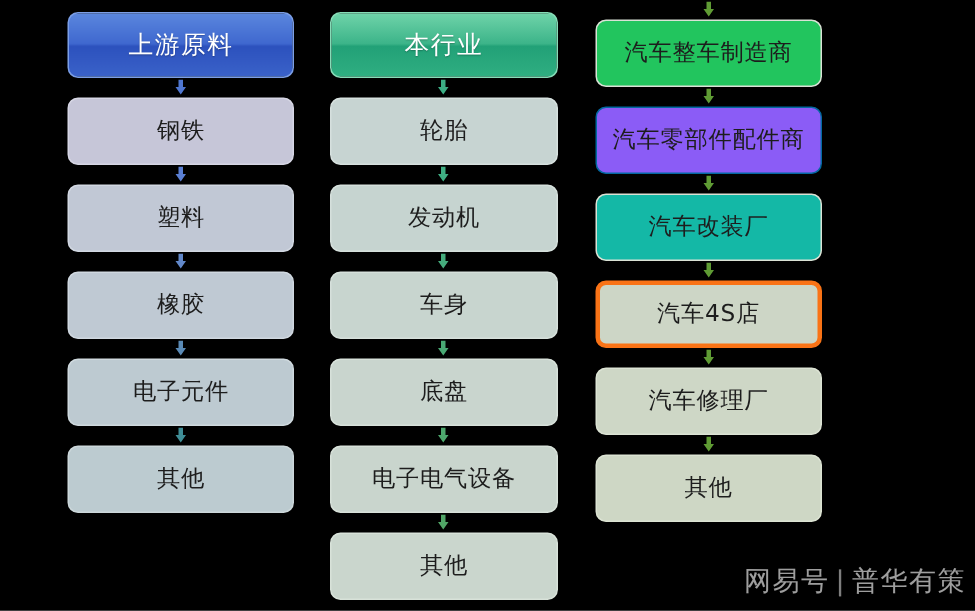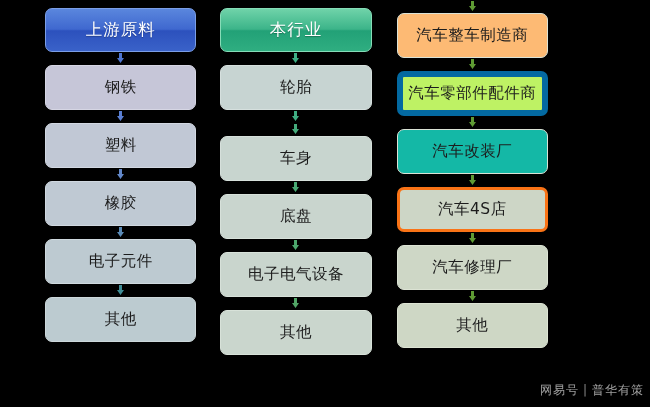--- a/index.html
+++ b/index.html
@@ -84,32 +84,32 @@
 
   
   .c1-n0{background:#c7d4d2;border:1px solid #d6e0de;}
   .c1-n1{background:#c6d4d0;border:1px solid #d5e0dc;}
   .c1-n2{background:#c8d5cf;border:1px solid #d6e0db;}
   .c1-n3{background:#c9d5ce;border:1px solid #d7e1da;}
   .c1-n4{background:#c9d5cd;border:1px solid #d7e1d9;}
   .c1-n5{background:#cad6cd;border:1px solid #d8e2d9;}
 
   
-  .c2-n0{background:#fdba74;border:1px solid #dae2d6;}
-  .c2-n1{background:#bef264;border:6px solid #0369a1;}
+  .c2-n0{background:#22c55e;border:1px solid #dae2d6;}
+  .c2-n1{background:#8b5cf6;border:1px solid #0369a1;}
   .c2-n2{background:#14b8a6;border:1px solid #dbe2d5;}
   .c2-n3{background:#cdd6c6;border:3px solid #f97316;}
   .c2-n4{background:#ced7c6;border:1px solid #dce3d4;font-family:Liberation Serif, serif;}
   .c2-n5{background:#ced7c5;border:1px solid #dce3d3;}
 
   #watermark{
     position:absolute;
     right:6px;
     bottom:8px;
-    font-size:12px;
+    font-size:18px;
     color:rgba(255,255,255,0.62);
     letter-spacing:1px;
     white-space:nowrap;
     mix-blend-mode:screen;
     pointer-events:none;
   }
   #watermark .sep{margin:0 4px;opacity:.8;}
 </style>
 </head>
 <body>
@@ -172,20 +172,23 @@
         </svg>
     </div>
     <div class="node c1-n0">
       <span>轮胎</span>
     </div>
     <div class="arrow">
       <svg width="9" height="11" viewBox="0 0 9 11" aria-hidden="true">
           <path d="M3 0 h3 v5 h2 L4.5 10 L1 5 h2 z" fill="#3fae83"></path>
         </svg>
     </div>
+    <div class="node c1-n1">
+      <span>发动机</span>
+    </div>
     <div class="arrow">
       <svg width="9" height="11" viewBox="0 0 9 11" aria-hidden="true">
           <path d="M3 0 h3 v5 h2 L4.5 10 L1 5 h2 z" fill="#45ab7c"></path>
         </svg>
     </div>
     <div class="node c1-n2">
       <span>车身</span>
     </div>
     <div class="arrow">
       <svg width="9" height="11" viewBox="0 0 9 11" aria-hidden="true">

